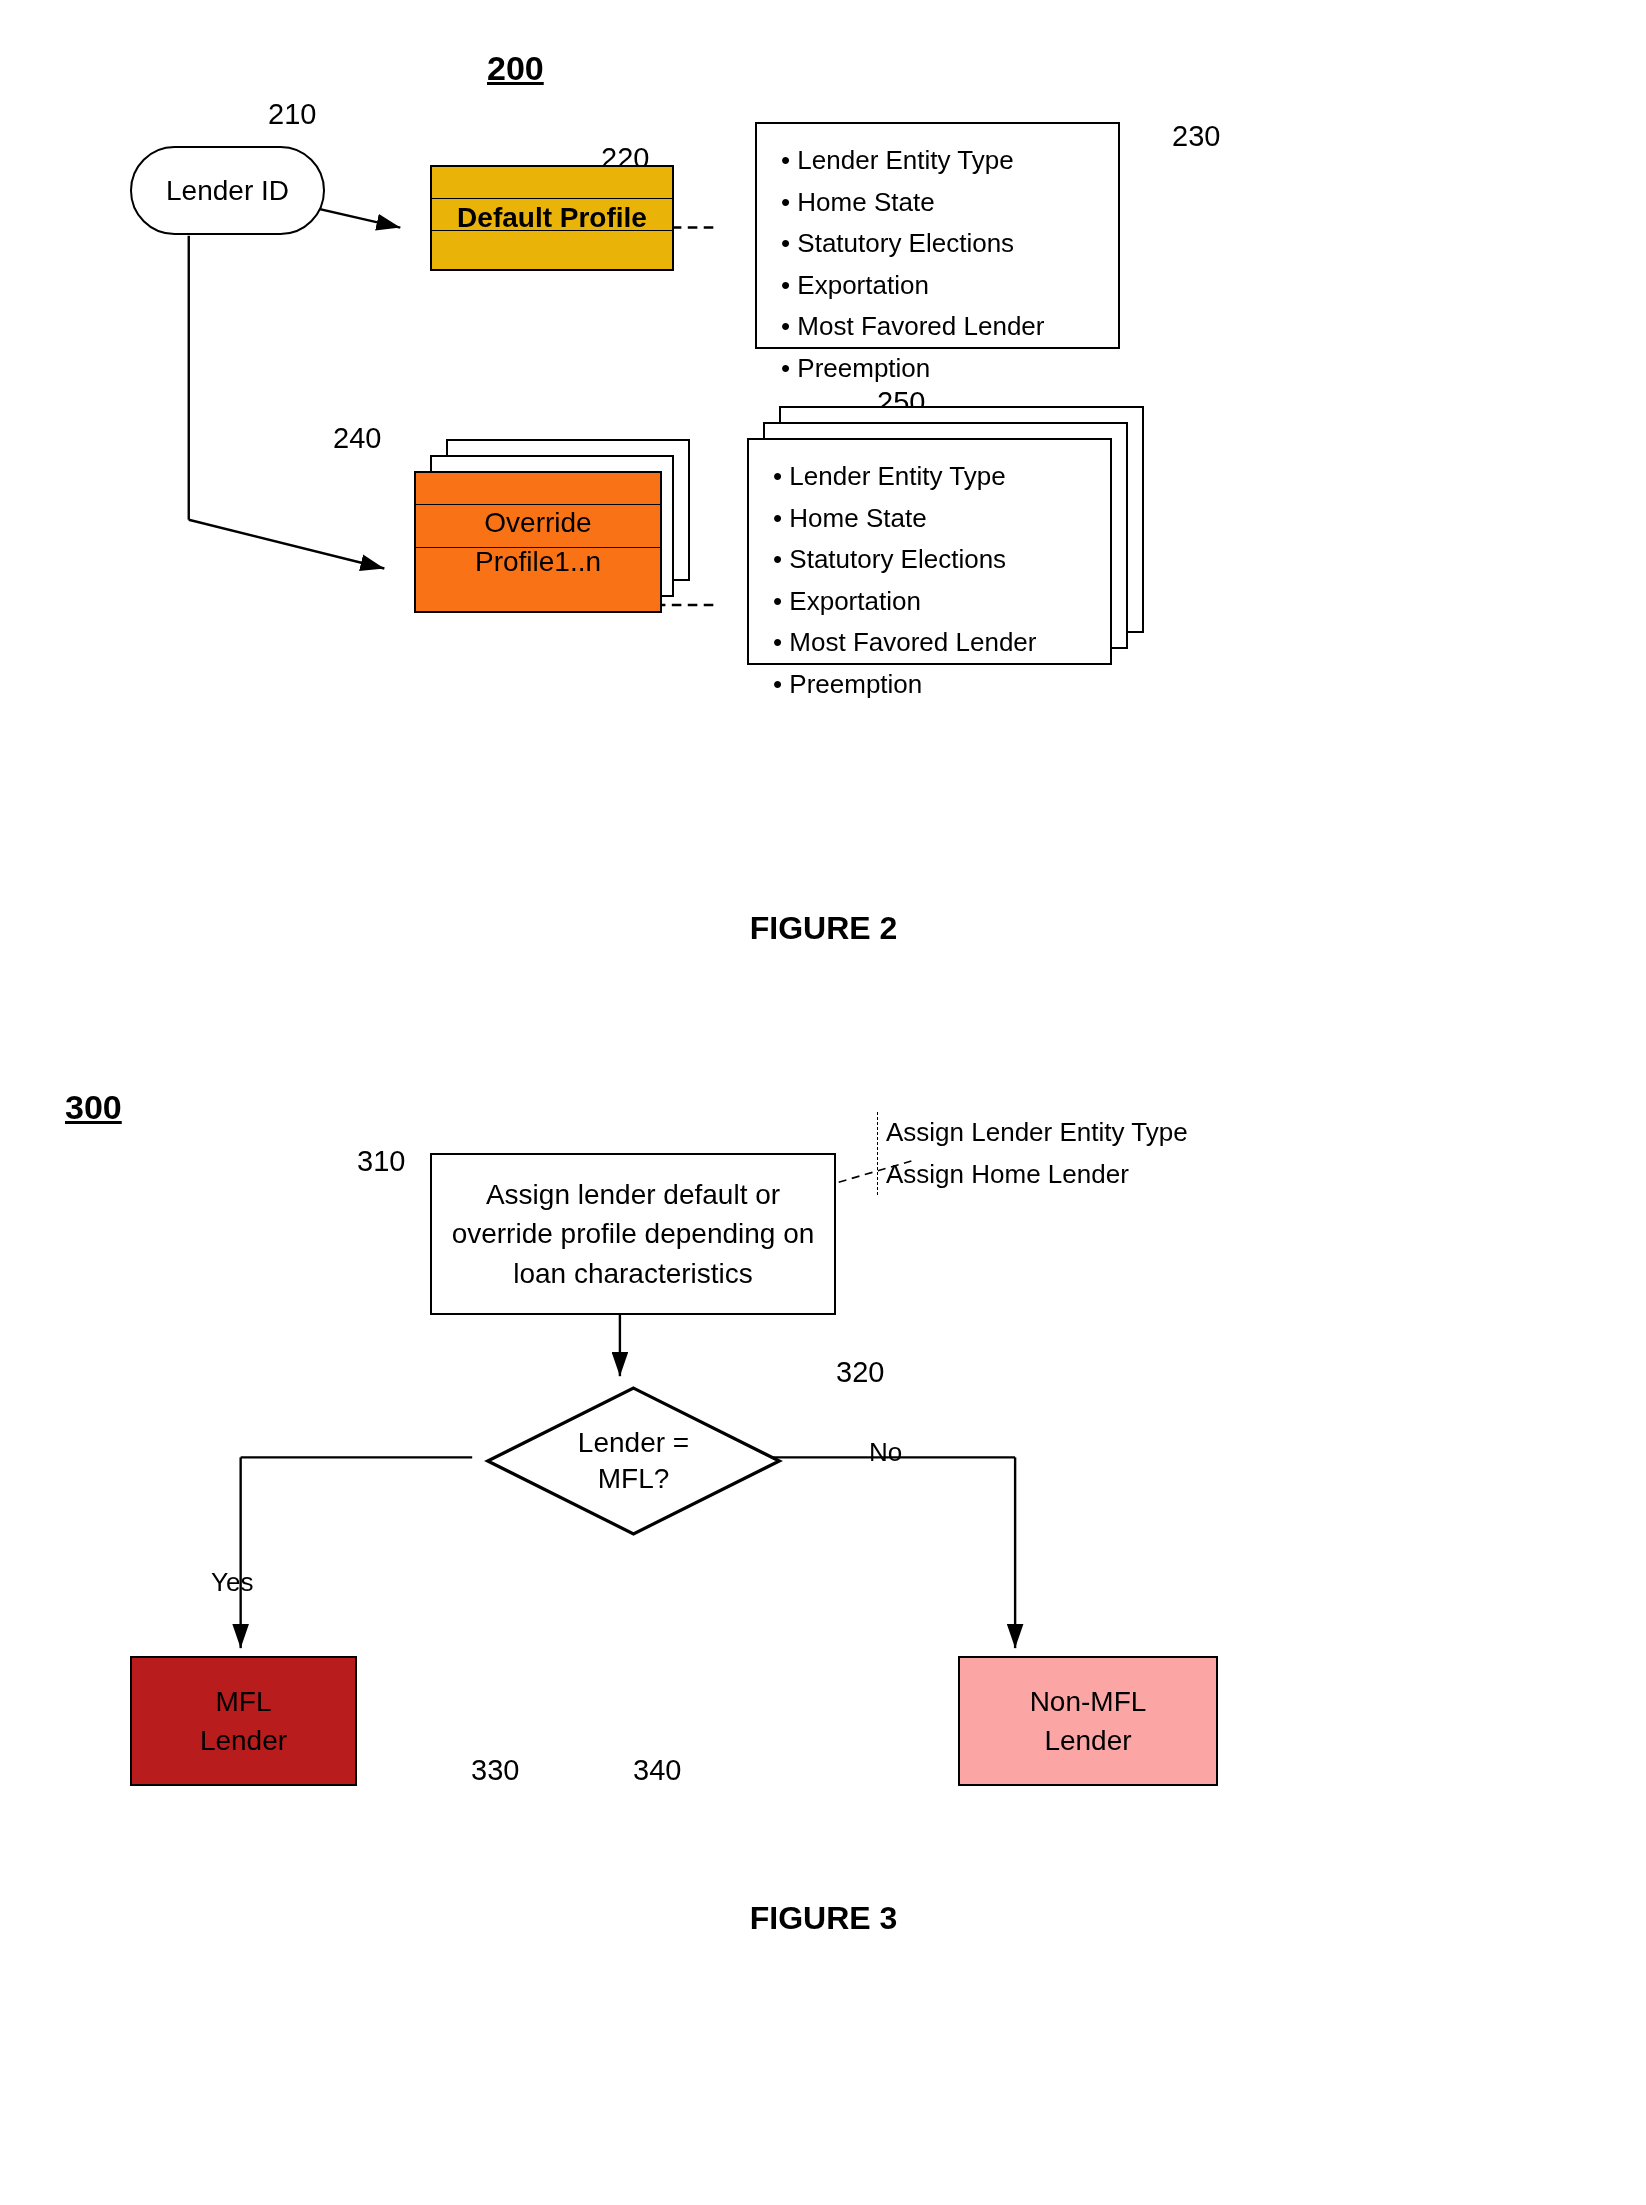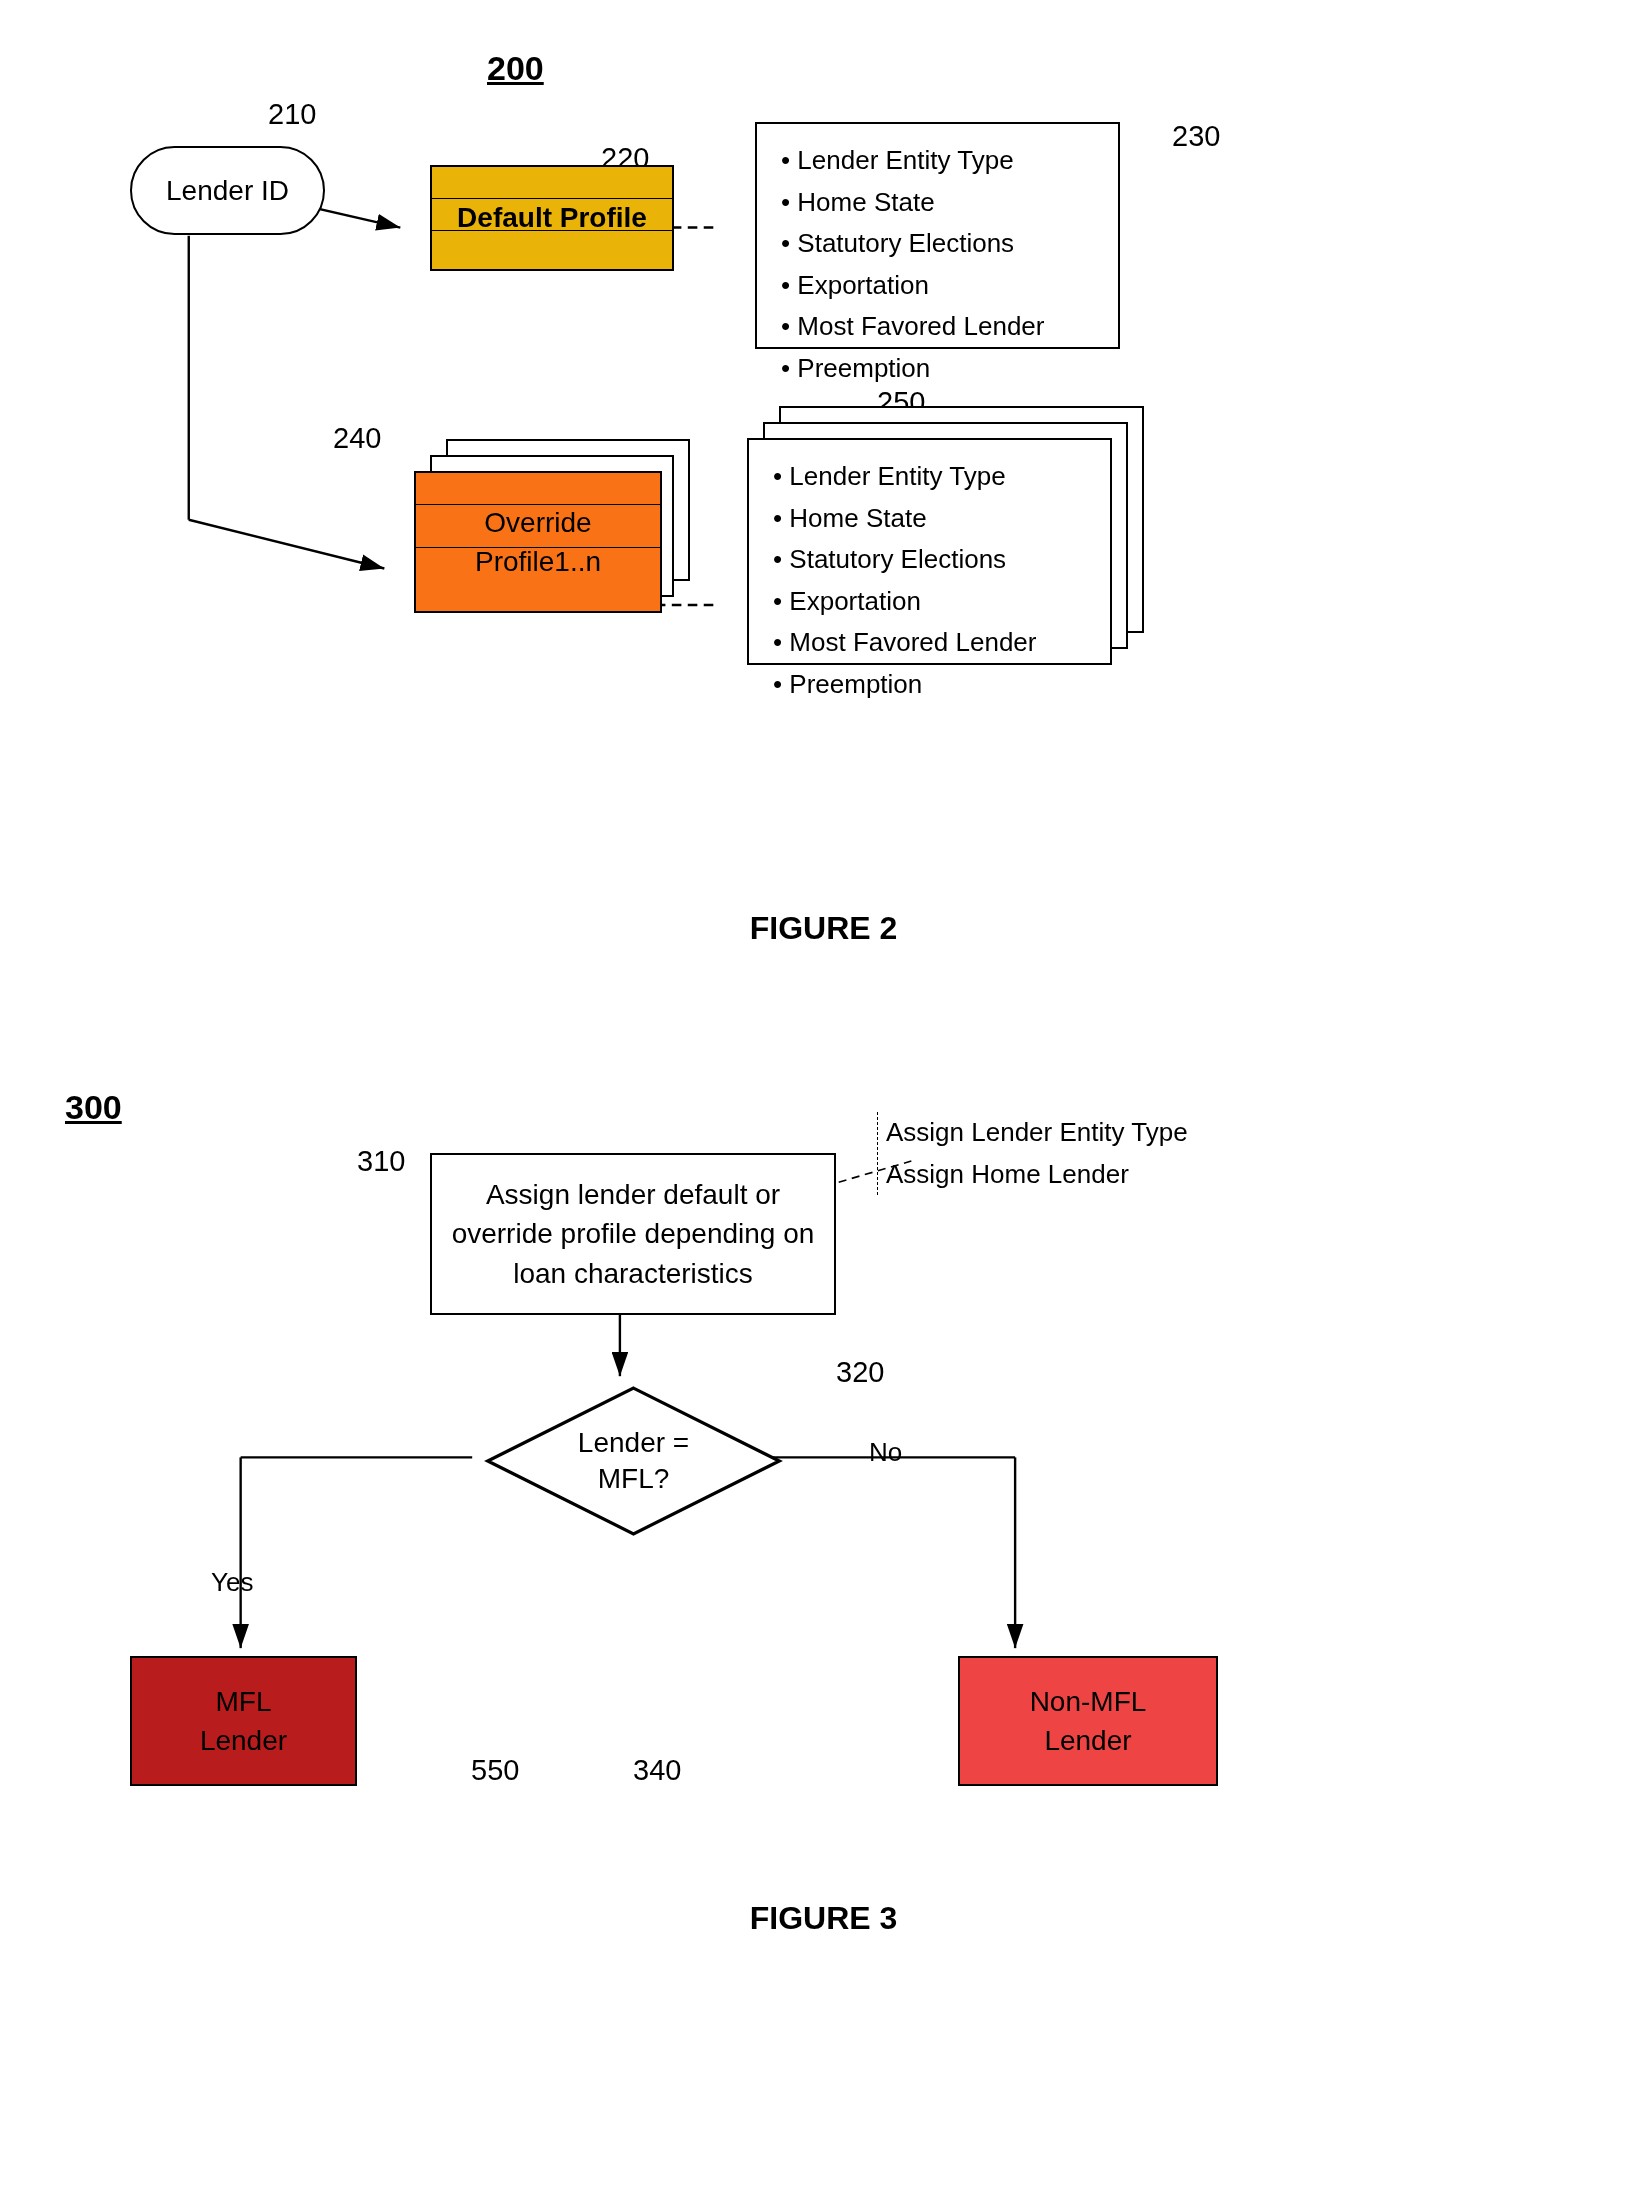--- a/index.html
+++ b/index.html
@@ -381,21 +381,21 @@
     }
 
     
     .non-mfl-box {
       position: absolute;
       top: 568px;
       left: 893px;
       width: 260px;
       height: 130px;
       border: 2.4px solid #000;
-      background: #ef4444;
+      background: #fca5a5;
       display: flex;
       align-items: center;
       justify-content: center;
       text-align: center;
       font-size: 28px;
       line-height: 1.4;
     }
 
     .ref-340 {
       position: absolute;
@@ -553,21 +553,21 @@
     </div>
 
     <div class="yes-label">Yes</div>
 
     <div class="no-label">No</div>
 
     <div class="mfl-box">
       <span>MFL<br>Lender</span>
     </div>
 
-    <div class="ref-330">550</div>
+    <div class="ref-330">330</div>
 
     <div class="non-mfl-box">
       <span>Non-MFL<br>Lender</span>
     </div>
 
     <div class="ref-340">340</div>
 
     <div class="figure3-caption">FIGURE 3</div>
 
   </div>

